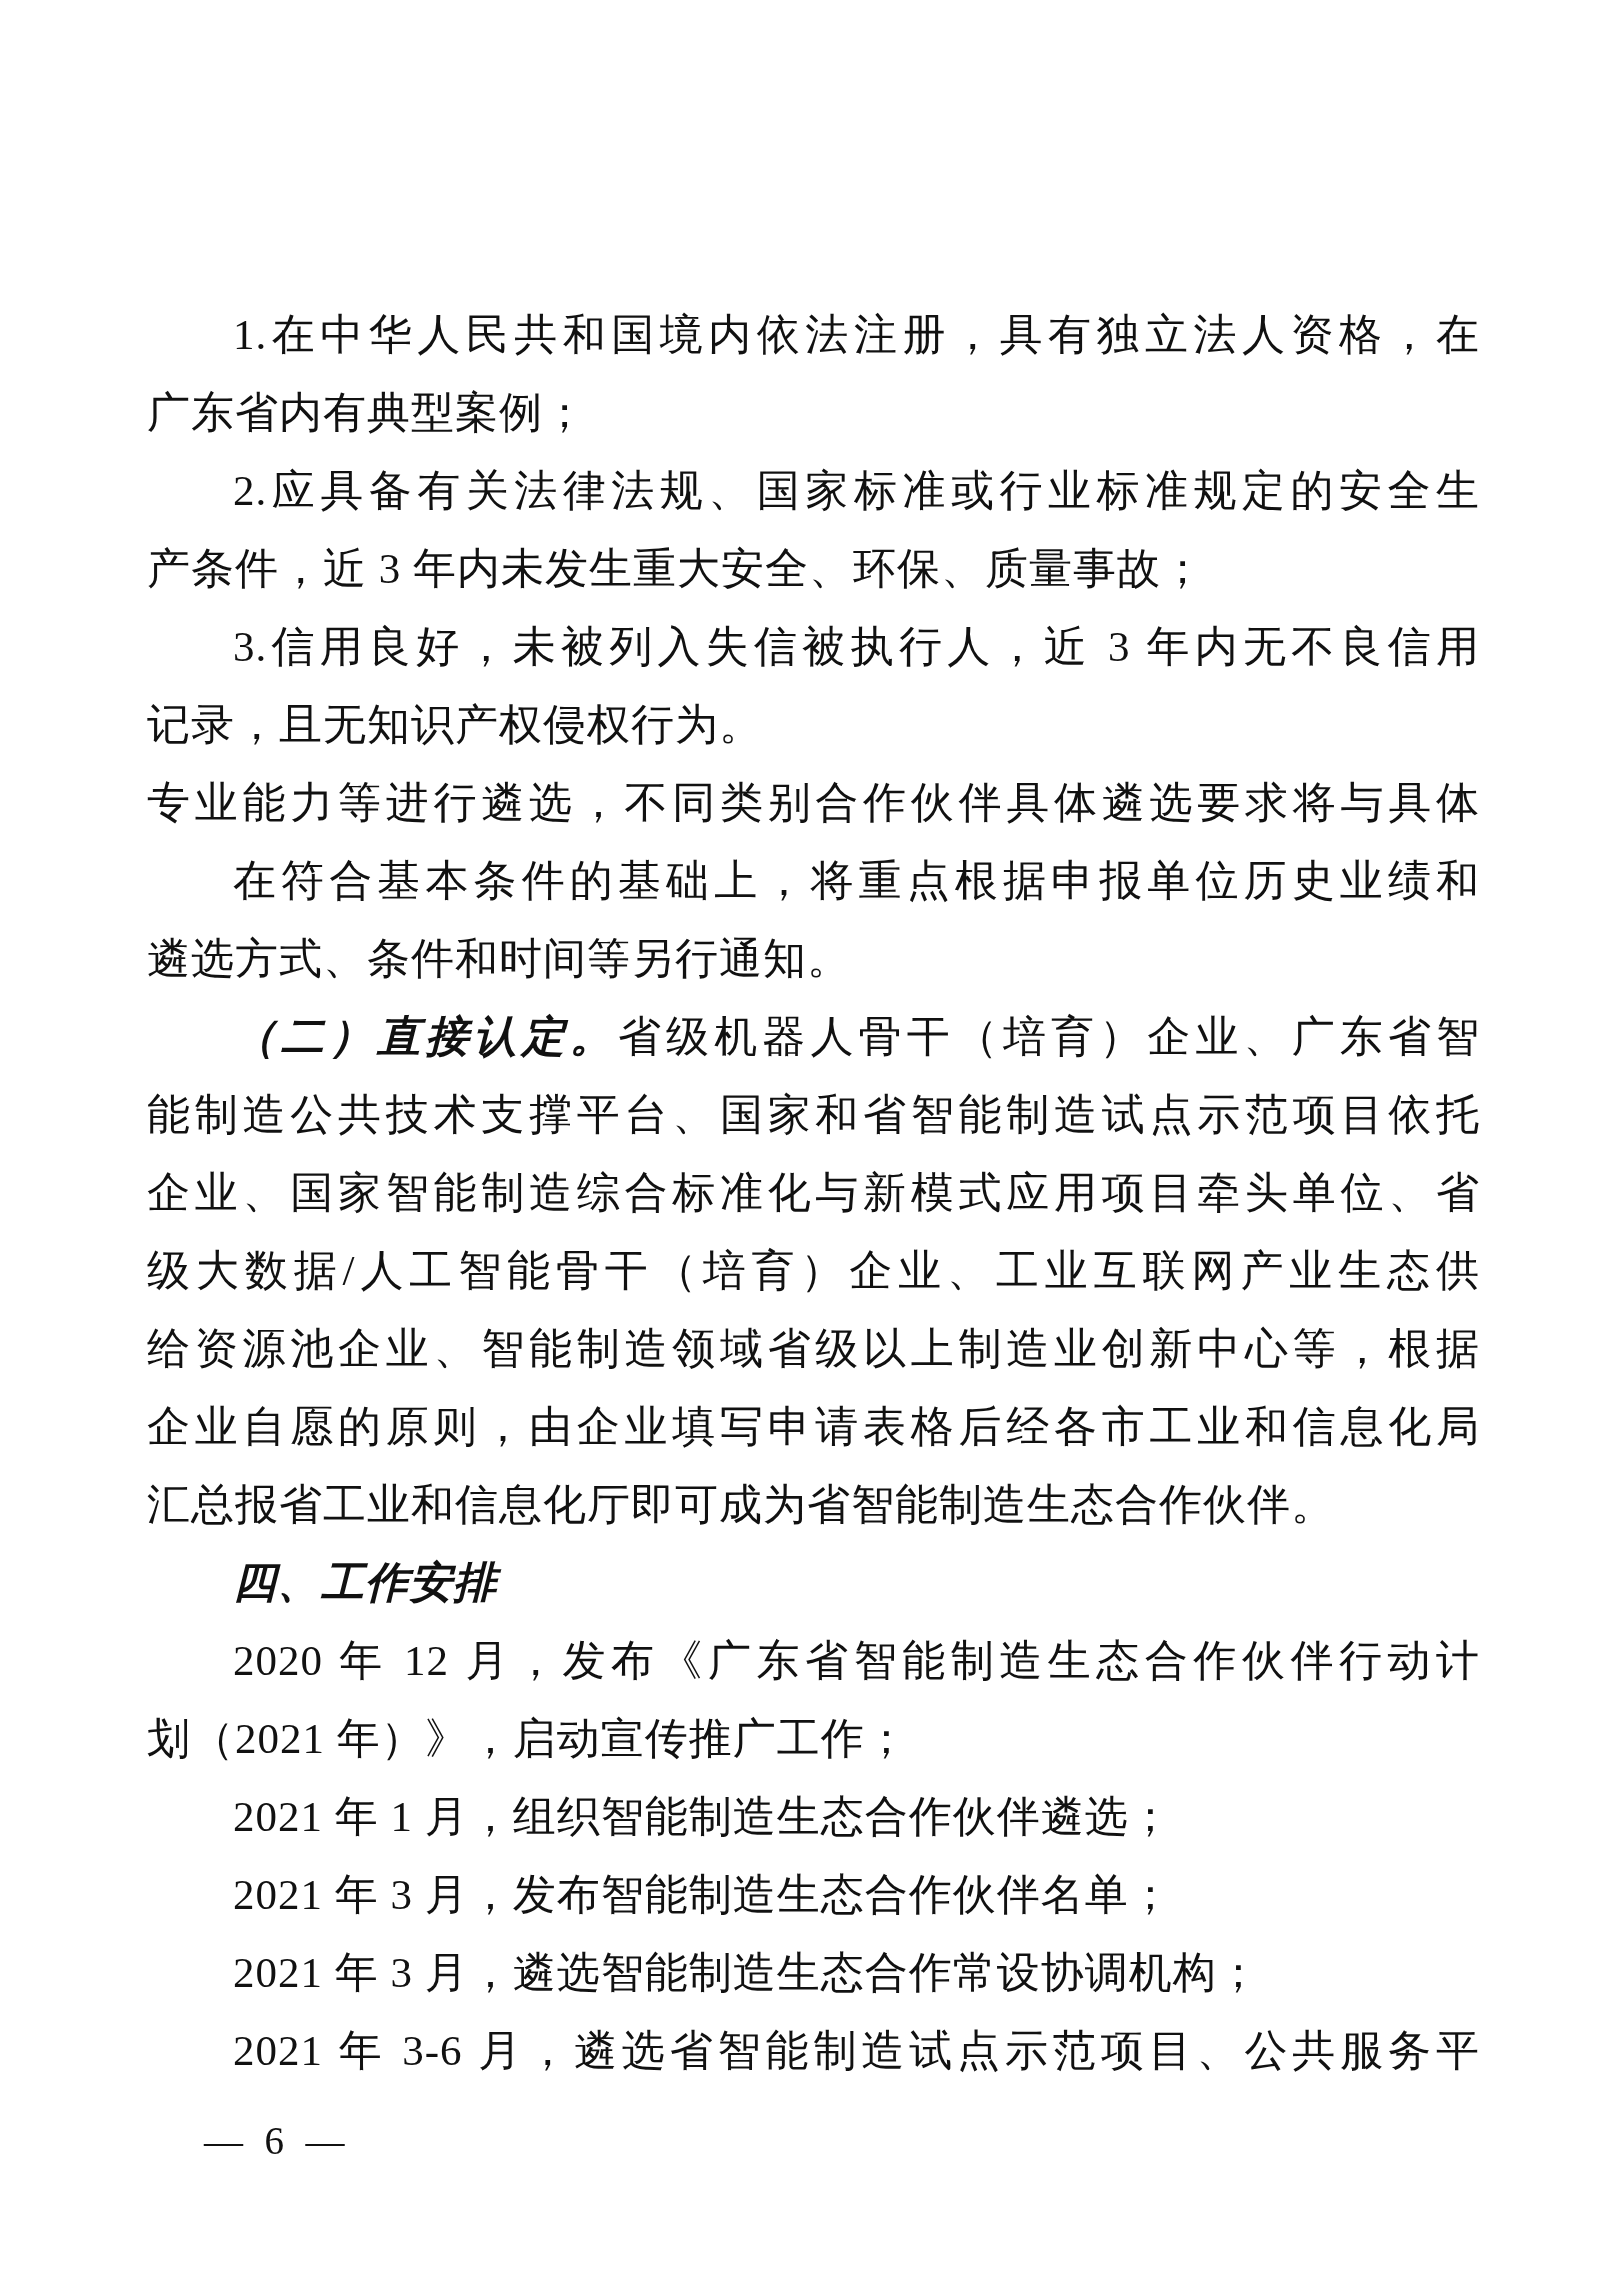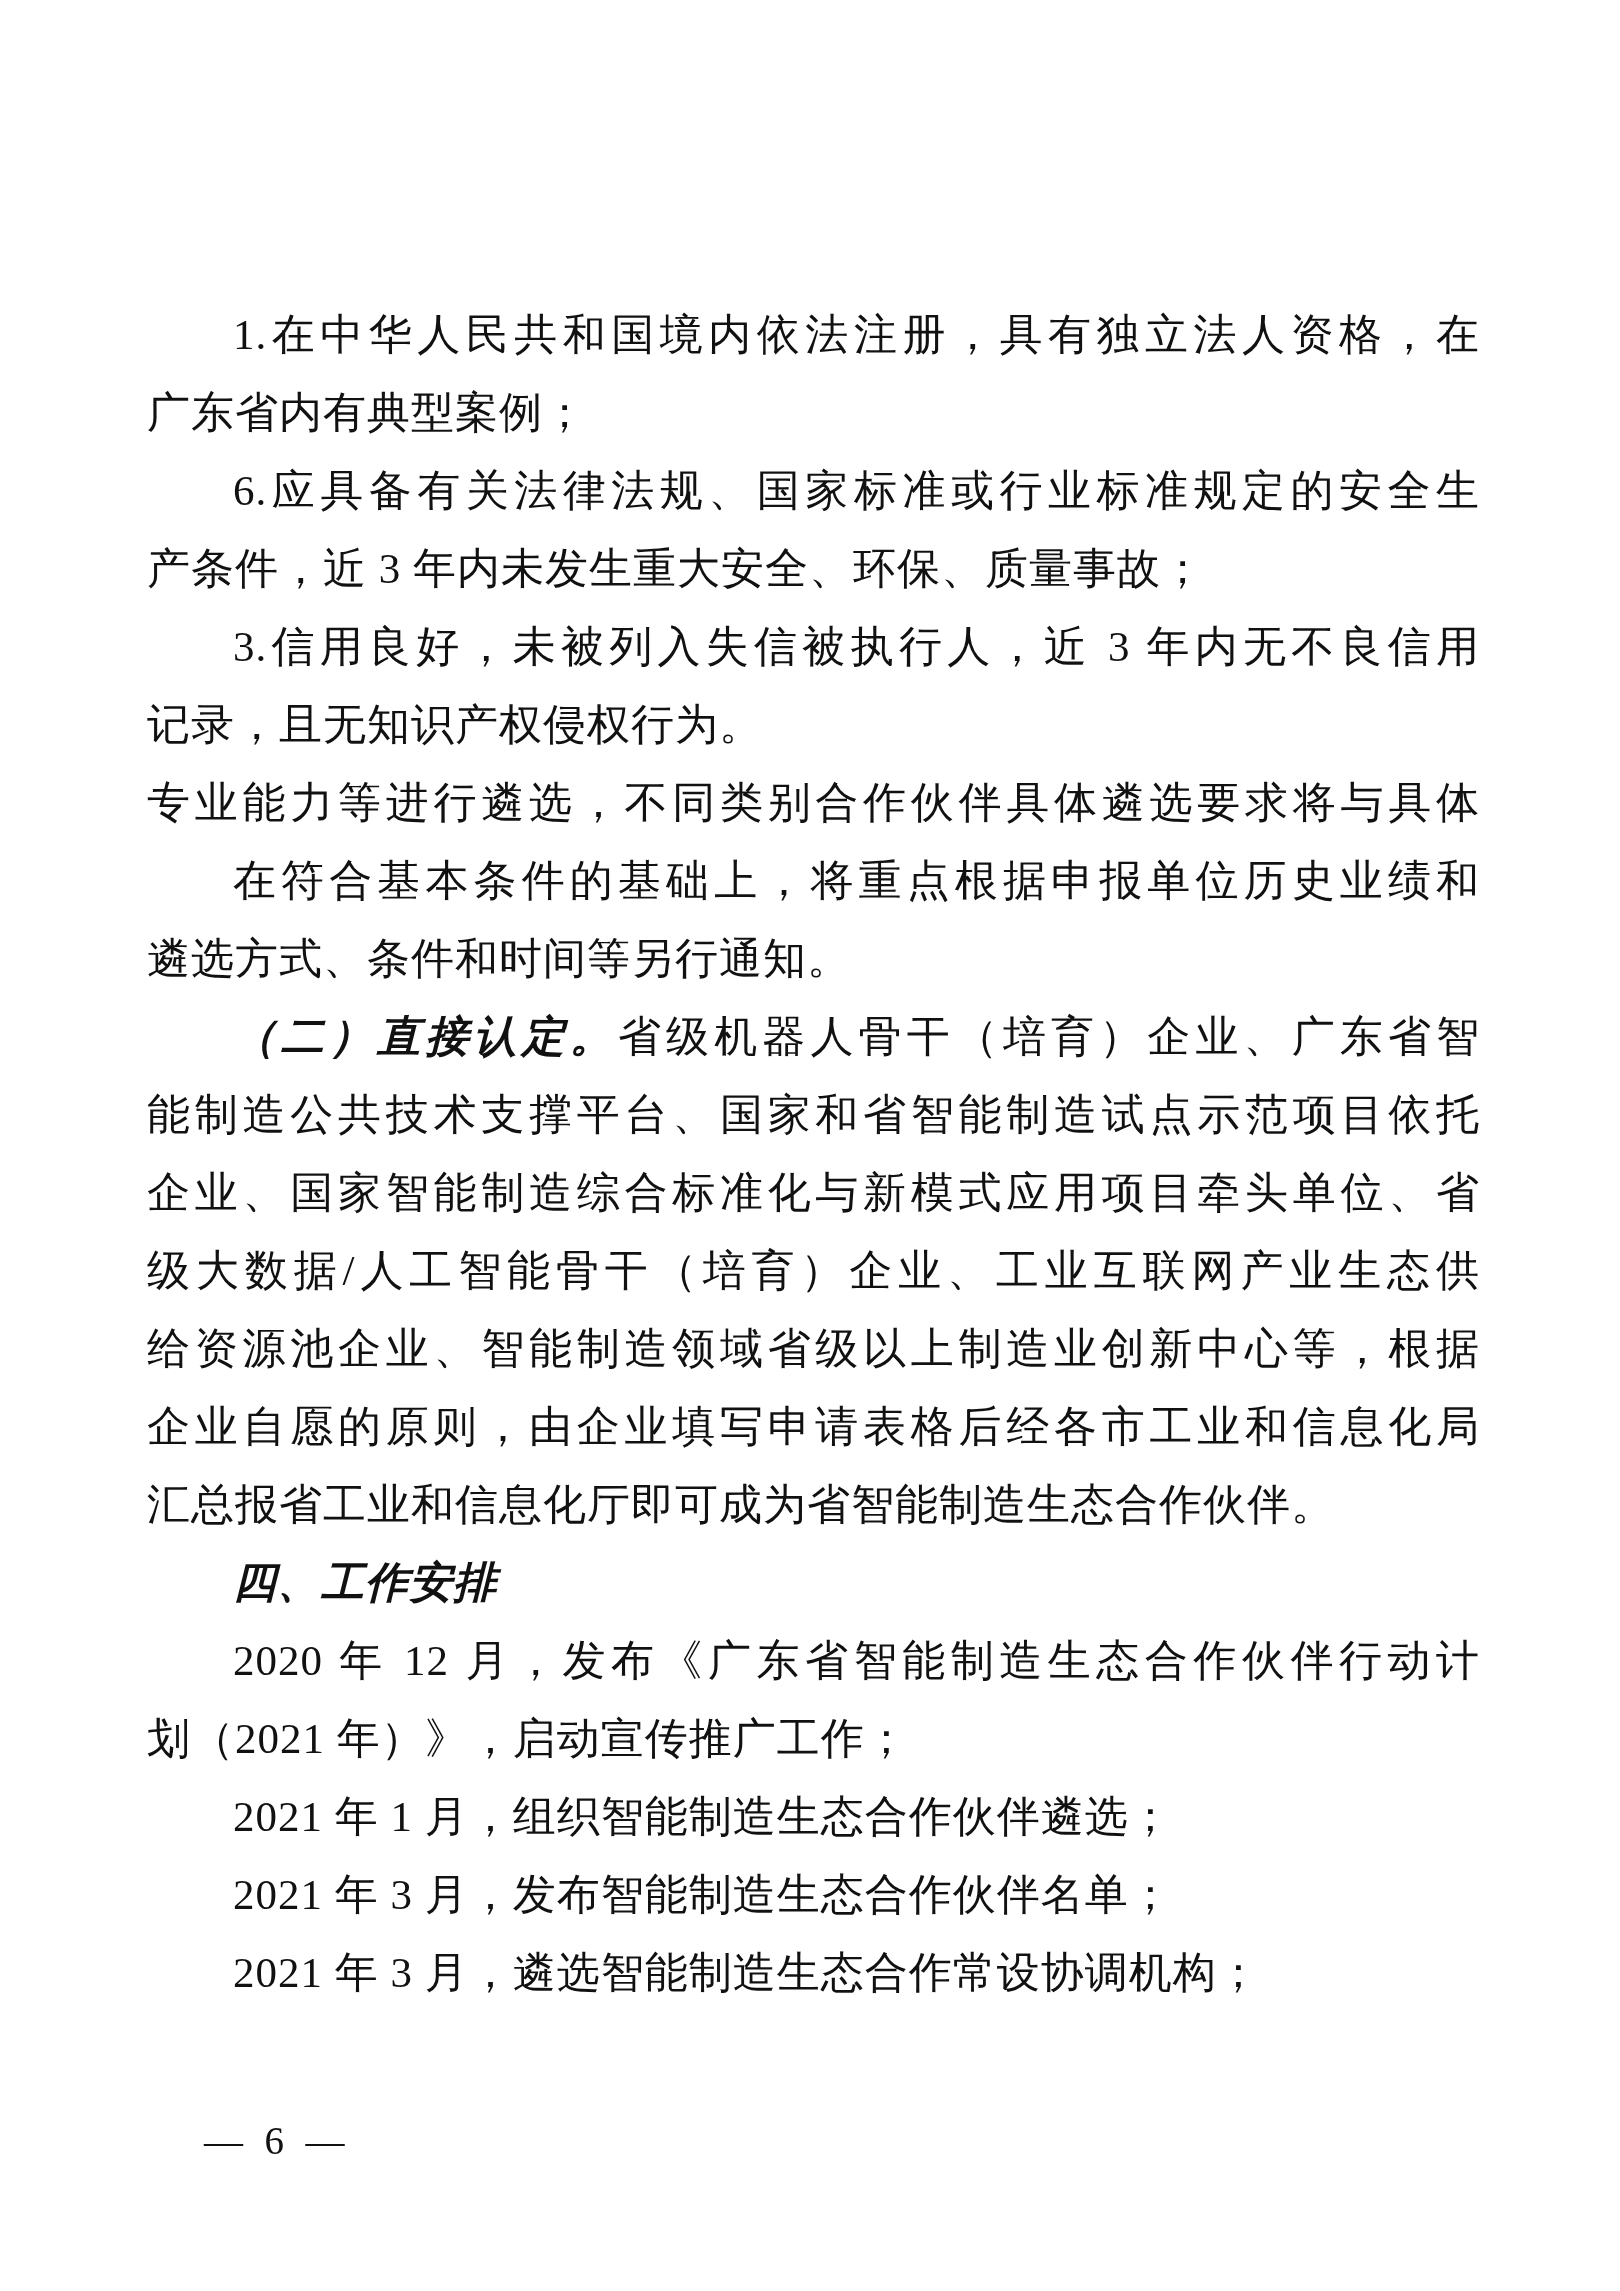--- a/index.html
+++ b/index.html
@@ -53,36 +53,37 @@
     color: #111111;
   }
 </style>
 </head>
 <body>
 
 <div class="page">
   <main class="doc-body" id="doc-body">
       <div class="line indent fill"><span>1.在中华人民共和国境内依法注册，具有独立法人资格，在</span></div>
       <div class="line"><span>广东省内有典型案例；</span></div>
-      <div class="line indent fill"><span>6.应具备有关法律法规、国家标准或行业标准规定的安全生</span></div>
+      <div class="line indent fill"><span>2.应具备有关法律法规、国家标准或行业标准规定的安全生</span></div>
       <div class="line"><span>产条件，近 3 年内未发生重大安全、环保、质量事故；</span></div>
       <div class="line indent fill"><span>3.信用良好，未被列入失信被执行人，近 3 年内无不良信用</span></div>
       <div class="line"><span>记录，且无知识产权侵权行为。</span></div>
       <div class="line fill"><span>专业能力等进行遴选，不同类别合作伙伴具体遴选要求将与具体</span></div>
       <div class="line indent fill"><span>在符合基本条件的基础上，将重点根据申报单位历史业绩和</span></div>
       <div class="line"><span>遴选方式、条件和时间等另行通知。</span></div>
       <div class="line indent fill"><span class="bold">（二）直接认定。</span><span>省级机器人骨干（培育）企业、广东省智</span></div>
       <div class="line fill"><span>能制造公共技术支撑平台、国家和省智能制造试点示范项目依托</span></div>
       <div class="line fill"><span>企业、国家智能制造综合标准化与新模式应用项目牵头单位、省</span></div>
       <div class="line fill"><span>级大数据/人工智能骨干（培育）企业、工业互联网产业生态供</span></div>
       <div class="line fill"><span>给资源池企业、智能制造领域省级以上制造业创新中心等，根据</span></div>
       <div class="line fill"><span>企业自愿的原则，由企业填写申请表格后经各市工业和信息化局</span></div>
       <div class="line"><span>汇总报省工业和信息化厅即可成为省智能制造生态合作伙伴。</span></div>
       <div class="line indent heading"><span class="bold">四、工作安排</span></div>
       <div class="line indent fill"><span>2020 年 12 月，发布《广东省智能制造生态合作伙伴行动计</span></div>
       <div class="line"><span>划（2021 年）》，启动宣传推广工作；</span></div>
       <div class="line indent"><span>2021 年 1 月，组织智能制造生态合作伙伴遴选；</span></div>
       <div class="line indent"><span>2021 年 3 月，发布智能制造生态合作伙伴名单；</span></div>
       <div class="line indent"><span>2021 年 3 月，遴选智能制造生态合作常设协调机构；</span></div>
+      <div class="line indent fill"><span>2021 年 3-6 月，遴选省智能制造试点示范项目、公共服务平</span></div>
     </main>
   <div class="page-footer">— 6 —</div>
 </div>
 
 
 </body></html>

